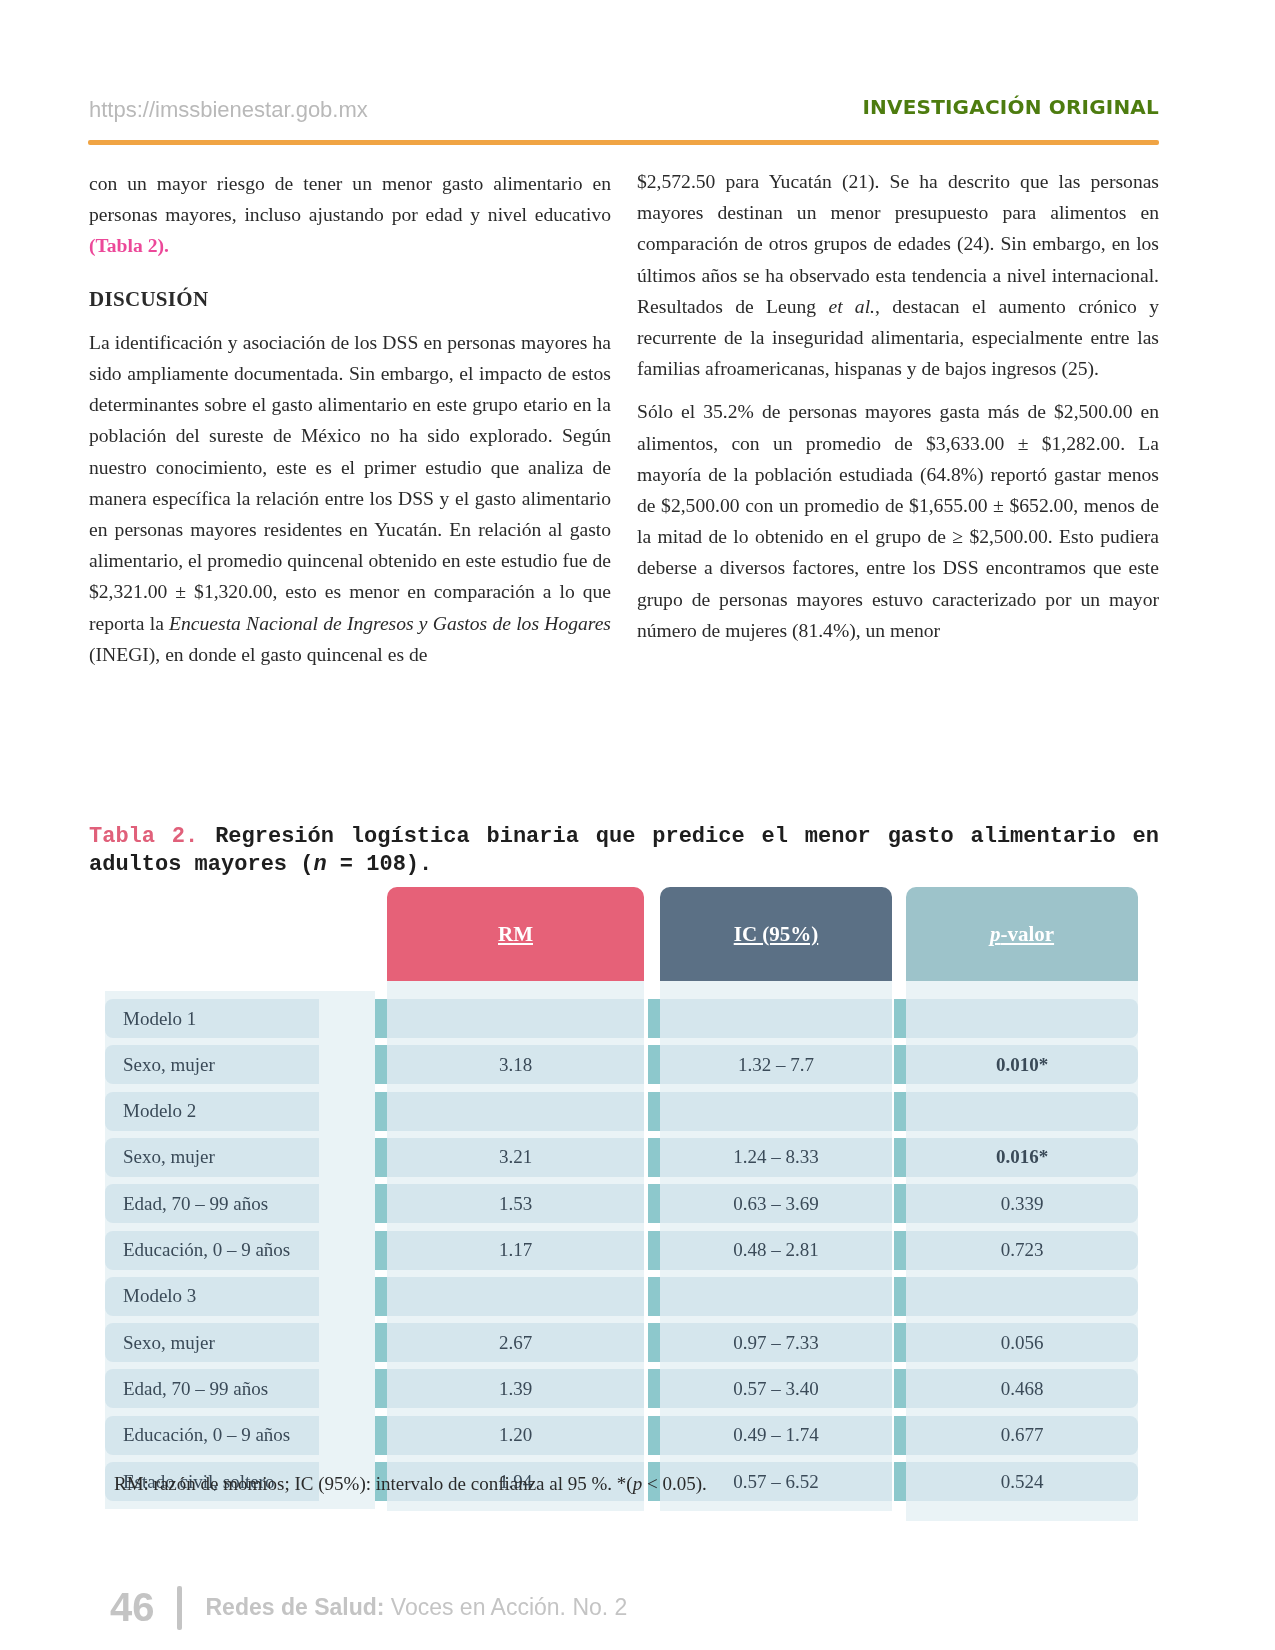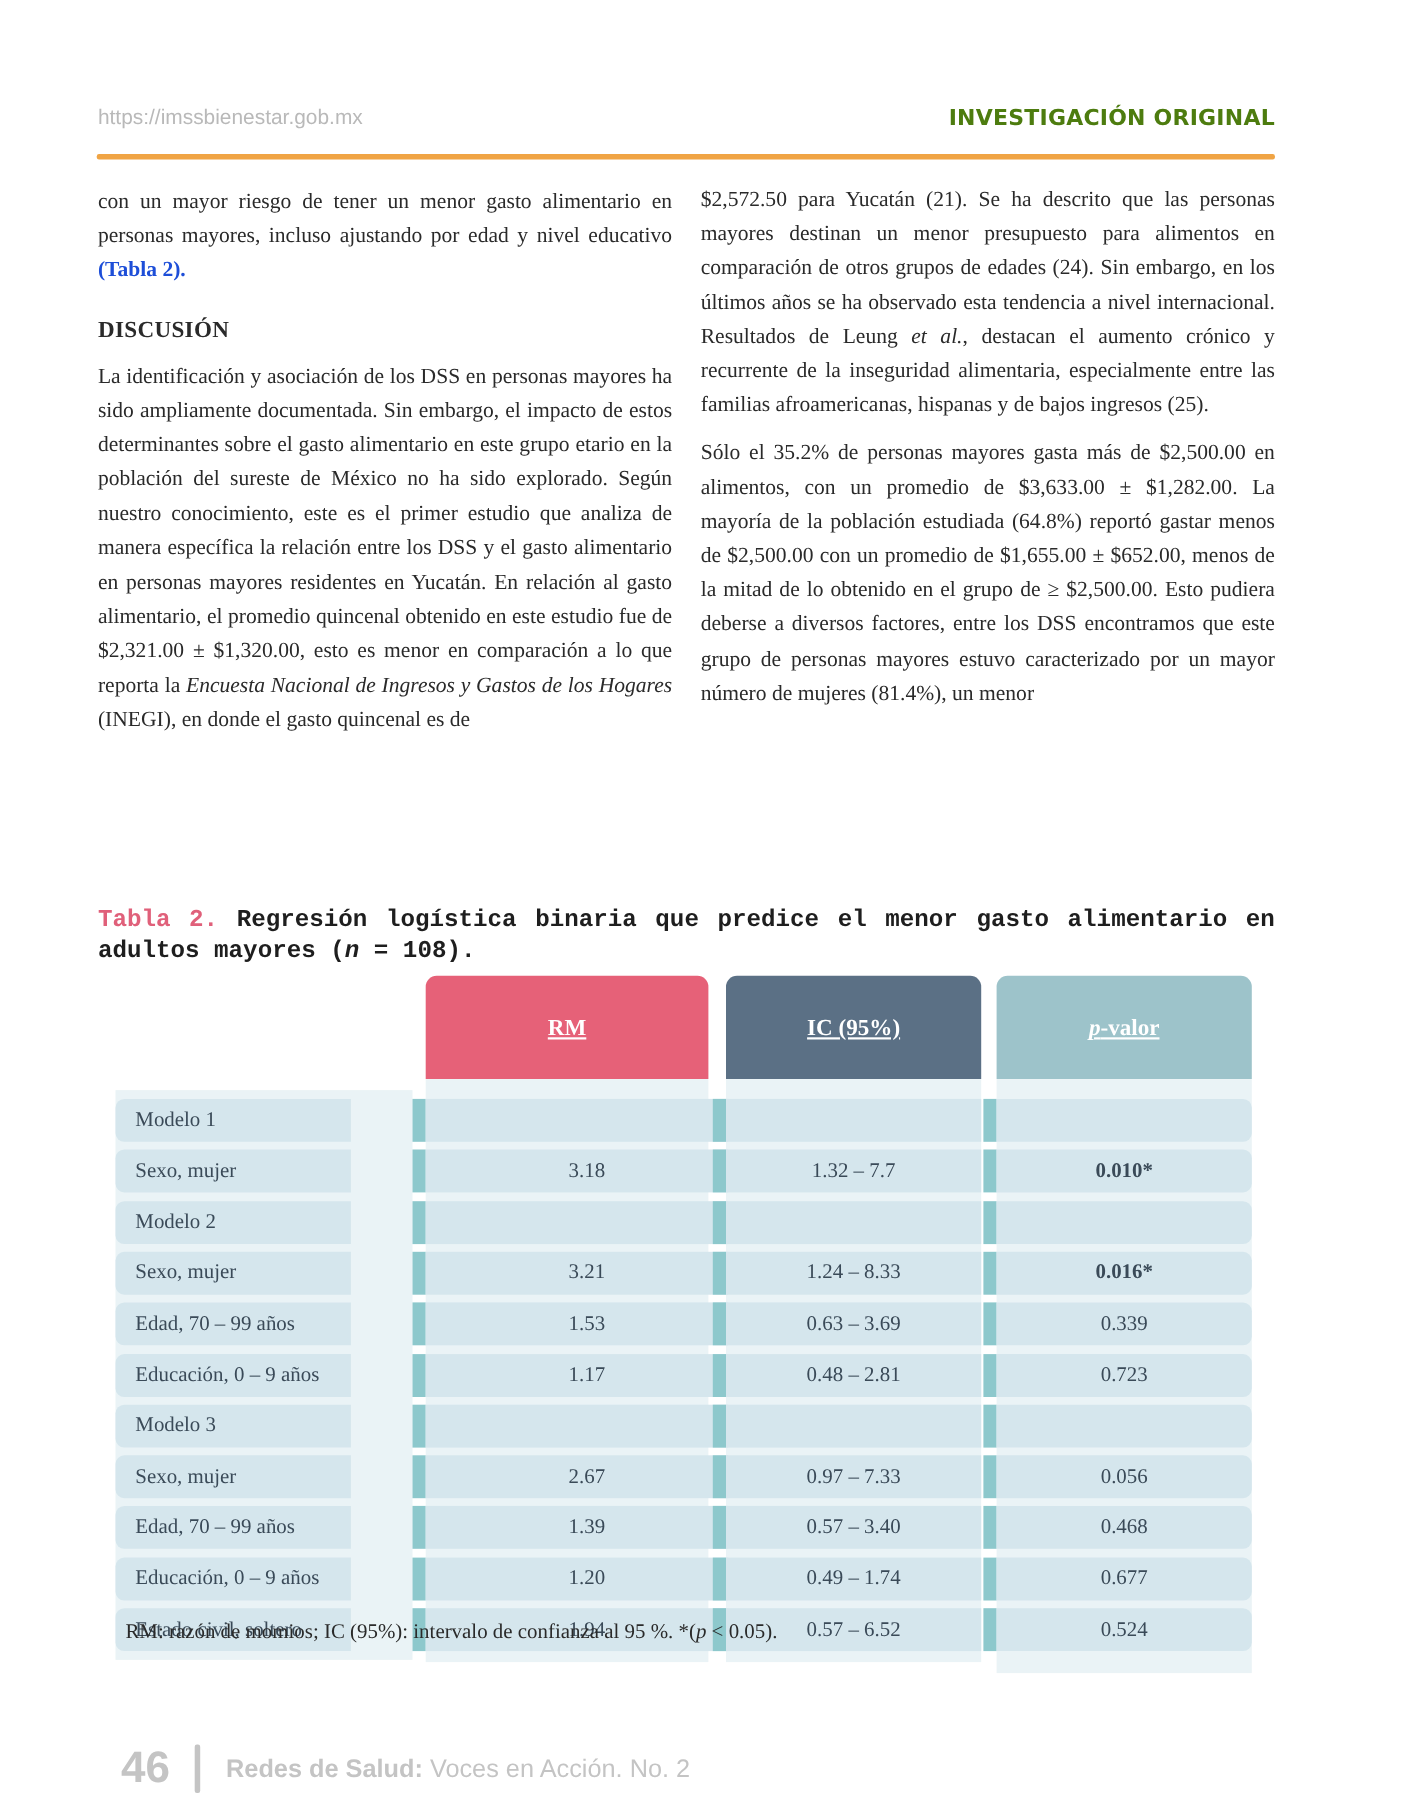--- a/index.html
+++ b/index.html
@@ -1,42 +1,42 @@
 <!DOCTYPE html>
 <html><head>
 <meta charset="utf-8">
 <style>
   html,body{margin:0;padding:0;background:#fff;}
   body{width:1275px;height:1650px;position:relative;overflow:hidden;font-family:"DejaVu Serif","Liberation Serif",serif;color:#2a2a2a;}
-  .hdr-url{position:absolute;left:89px;top:97px;font-family:"Liberation Sans",sans-serif;font-size:19px;color:#b9b9b9;}
+  .hdr-url{position:absolute;left:89px;top:97px;font-family:"Liberation Sans",sans-serif;font-size:22px;color:#b9b9b9;}
   .hdr-section{position:absolute;right:116px;top:95px;font-family:"DejaVu Sans","Liberation Sans",sans-serif;font-weight:bold;font-size:20px;color:#4d7c0f;letter-spacing:0.2px;}
   .hdr-rule{position:absolute;left:88px;width:1071px;top:140px;height:5px;background:#f0a444;border-radius:2px;}
   .col{position:absolute;top:168px;width:522px;font-size:19.6px;line-height:31.2px;text-align:justify;font-family:"Liberation Serif","DejaVu Serif",serif;color:#2a2a2a;}
   .col.left{left:89px;}
   .col.right{left:637px;top:166px;}
   .col p{margin:0 0 12px 0;}
-  .ref{color:#1d4ed8;font-weight:bold;}
+  .ref{color:#ec4899;font-weight:bold;}
   .sec-title{font-weight:bold;font-size:21px;margin:22px 0 12px 0;letter-spacing:0.3px;}
   .caption{position:absolute;left:89px;top:823px;width:1070px;font-family:Liberation Mono, monospace;font-weight:bold;font-size:22px;line-height:28px;text-align:justify;color:#1e1e1e;}
   .caption .lbl{color:#e0607a;}
   .tbl{position:absolute;left:105px;top:887px;width:1035px;}
   .thead{position:absolute;top:0;height:94px;border-radius:10px 10px 0 0;color:#fff;font-family:"Liberation Serif",serif;font-weight:bold;font-size:21px;display:flex;align-items:center;justify-content:center;text-decoration:underline;}
   .th-rm{left:282px;width:257px;background:#e66178;}
   .th-ic{left:555px;width:232px;background:#5b7085;}
   .th-p{left:801px;width:232px;background:#9dc3ca;}
   .th-p i{font-style:italic;}
   .tbg{position:absolute;top:94px;height:530px;background:#eaf3f6;}
   .tbg.c0{left:0;width:270px;top:104px;height:518px;}
   .tbg.c1{left:282px;width:257px;}
   .tbg.c2{left:555px;width:232px;}
   .tbg.c3{left:801px;width:232px;height:540px;}
   .row{position:absolute;left:0;width:1033px;height:39px;}
   .cell{position:absolute;top:0;height:39px;background:#d5e6ed;display:flex;align-items:center;font-family:"Liberation Serif",serif;font-size:19px;color:#3a4a58;}
   .cell.lab{left:0;width:214px;border-radius:8px 0 0 8px;padding-left:18px;box-sizing:border-box;}
-  .cell.v1{left:282px;width:257px;justify-content:center;padding-left:18px;}
+  .cell.v1{left:282px;width:257px;justify-content:center;}
   .cell.v2{left:555px;width:232px;justify-content:center;}
   .cell.v3{left:801px;width:232px;justify-content:center;border-radius:0 8px 8px 0;}
   .cell.v3.bold{font-weight:bold;}
   .sep{position:absolute;top:0;height:39px;width:12px;background:#8dc8cc;}
   .sep.s1{left:270px;}
   .sep.s2{left:543px;width:12px;}
   .sep.s3{left:789px;}
   .note{position:absolute;left:89px;top:1473px;font-family:"Liberation Serif",serif;font-size:19px;color:#2a2a2a;margin-left:25px;}
   .note i{font-style:italic;}
   .footer{position:absolute;left:110px;top:1585px;display:flex;align-items:center;font-family:"Liberation Sans",sans-serif;color:#c4c4c4;}

